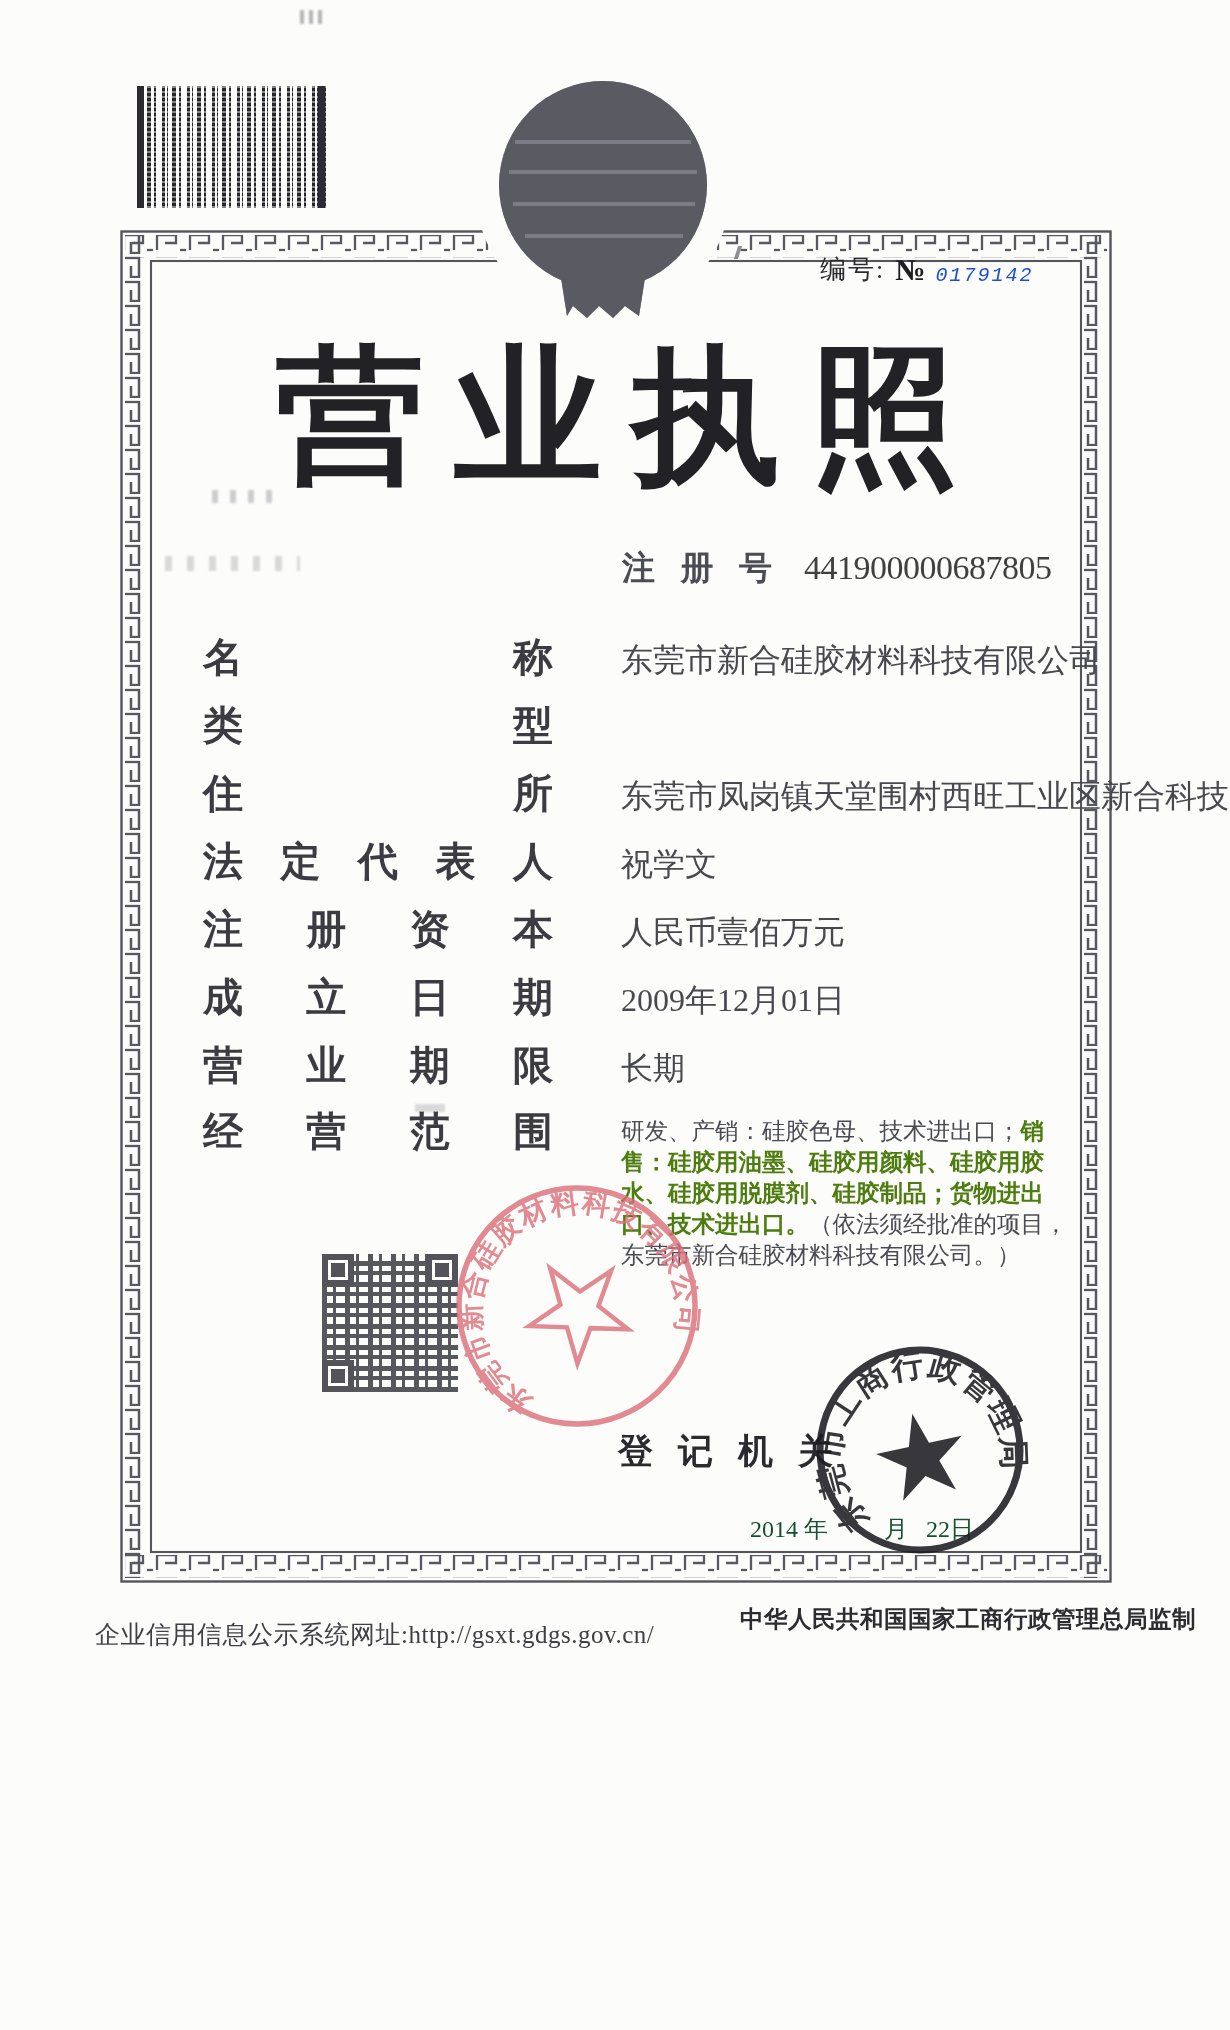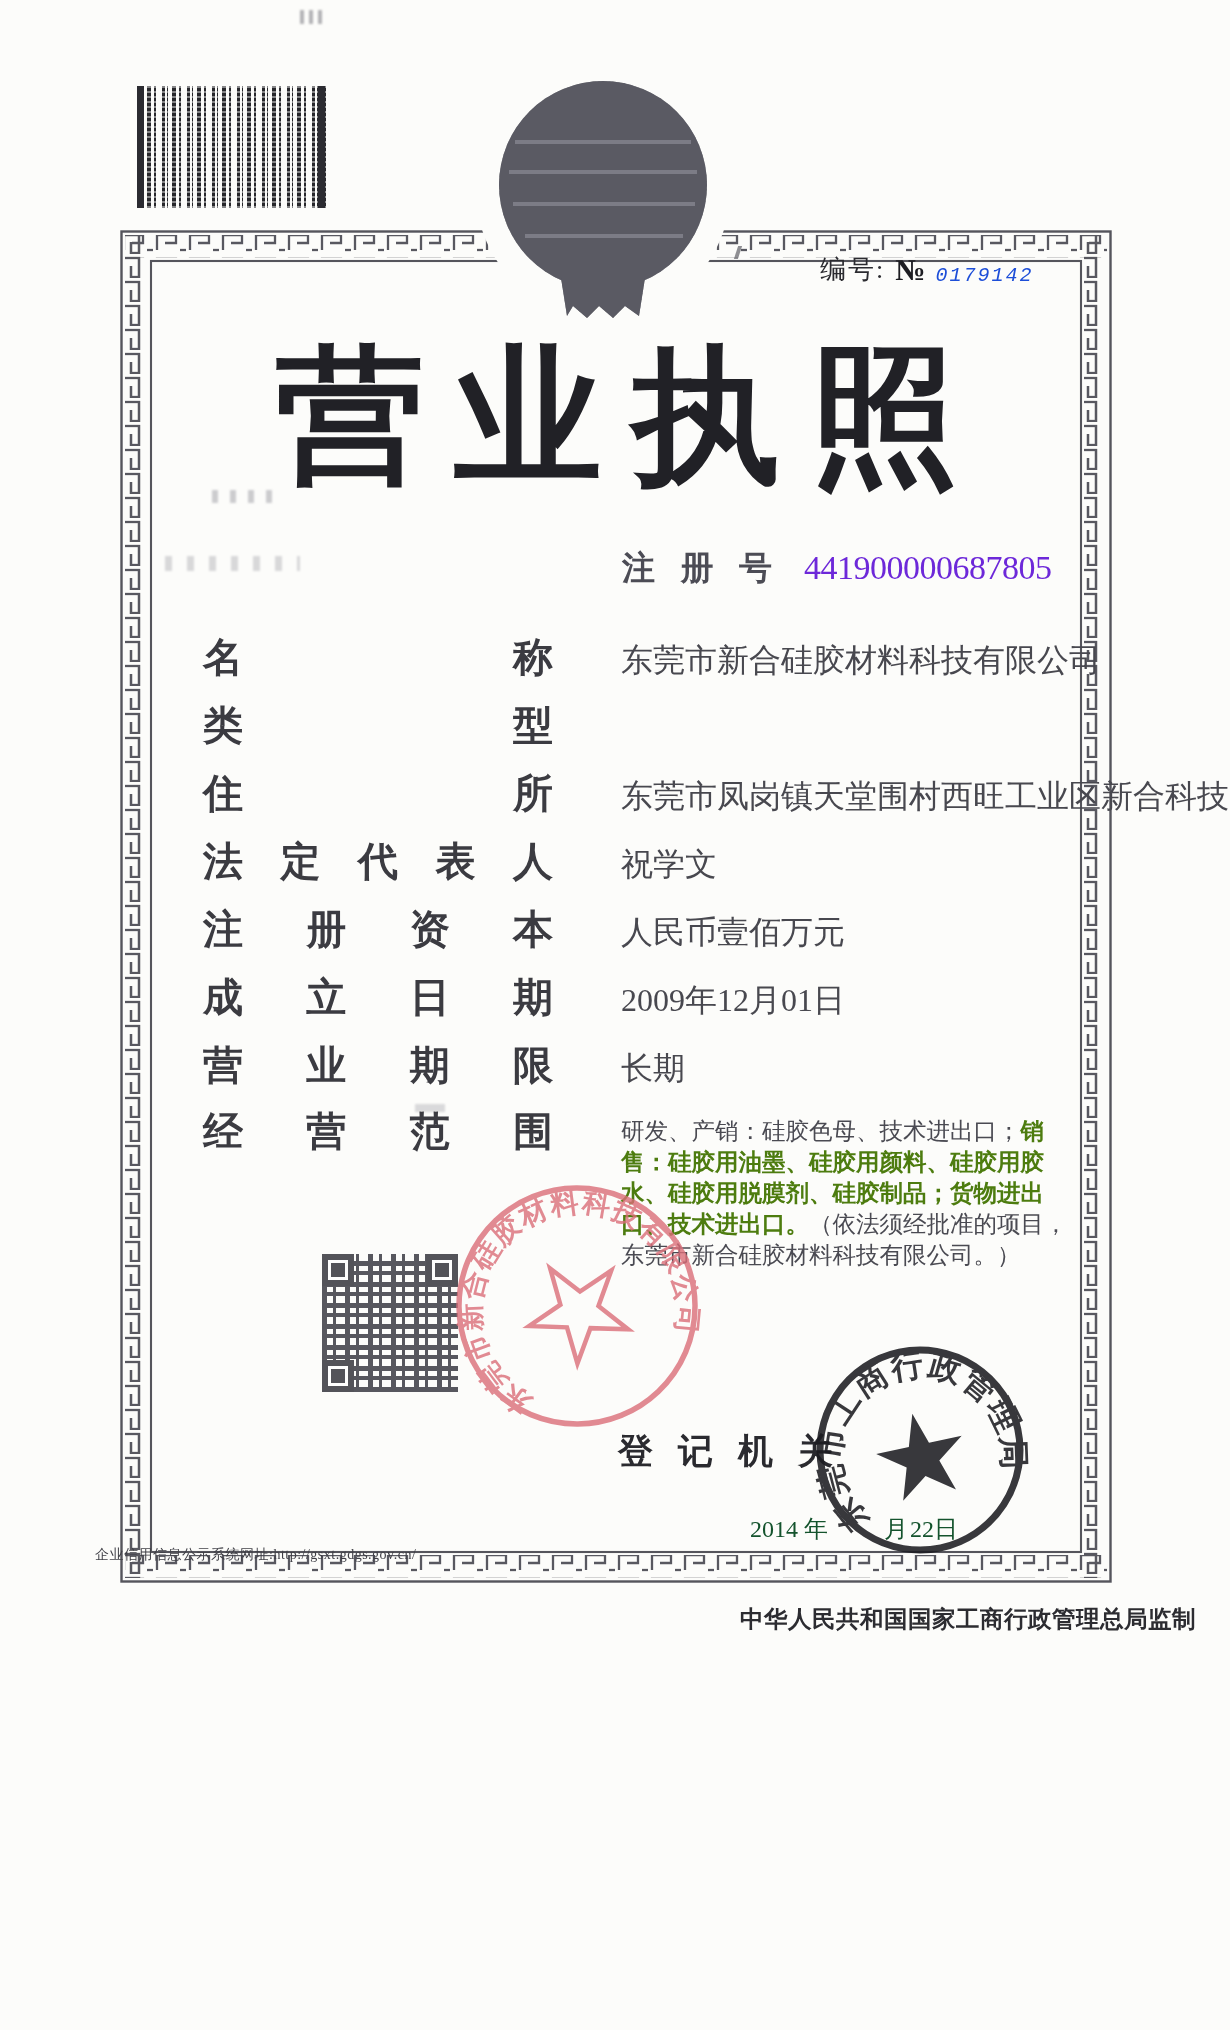--- a/index.html
+++ b/index.html
@@ -23,21 +23,21 @@
   .frame{left:120px;top:230px;}
   .emblem{left:475px;top:70px;}
   
   .serial{left:820px;top:252px;display:flex;align-items:flex-end;gap:10px;white-space:nowrap;}
   .serial .lab{font-size:26px;color:#2b2b30;letter-spacing:2px;}
   .serial .no{font-size:30px;font-weight:bold;color:#1d1d22;}
   .serial .num{font-size:20px;font-family:"Liberation Mono","DejaVu Sans Mono",monospace;color:#1d4ed8;letter-spacing:2px;font-style:italic;}
   .title{left:276px;top:318px;width:682px;height:175px;font-size:148px;font-weight:900;color:#212126;}
   .regno{left:622px;top:546px;display:flex;align-items:baseline;}
   .regno .lab{width:150px;font-size:33px;color:#4c4c55;font-weight:600;}
-  .regno .num{margin-left:32px;font-size:34px;letter-spacing:-0.5px;color:#6d28d9;}
+  .regno .num{margin-left:32px;font-size:34px;letter-spacing:-0.5px;color:#404040;}
   
   .row{left:203px;width:880px;display:flex;align-items:flex-start;}
   .row .flab{width:350px;flex:0 0 350px;font-size:40px;font-weight:700;color:#3b3b41;line-height:1.1;}
   .row .fval{margin-left:68px;font-size:32px;color:#48484f;line-height:1.25;padding-top:4px;white-space:nowrap;}
   .row.scope .fval{white-space:normal;width:468px;font-size:23.5px;line-height:31px;padding-top:6px;color:#4a4a52;}
   .row.scope .fval b{font-weight:700;color:#4d7c0f;}
   .r-name{top:636px;} .r-type{top:704px;} .r-addr{top:772px;} .r-rep{top:840px;}
   .r-cap{top:908px;} .r-est{top:976px;} .r-term{top:1044px;} .r-scope{top:1110px;}
   
   .char-spread{display:flex;justify-content:space-between;}
@@ -47,26 +47,26 @@
     background:
       repeating-linear-gradient(90deg, #33333c 0 5px, transparent 5px 11px, #33333c 11px 14px, transparent 14px 23px),
       repeating-linear-gradient(0deg, #33333c 0 5px, transparent 5px 12px, #33333c 12px 16px, transparent 16px 21px);
   }
   .finder{position:absolute;width:20px;height:20px;border:6px solid #2e2e36;background:#fff;}
   .finder i{position:absolute;left:3px;top:3px;width:14px;height:14px;background:#2e2e36;}
   .f-tl{left:0;top:0;} .f-tr{right:0;top:0;} .f-bl{left:0;bottom:0;}
   
   .registry{left:618px;top:1428px;width:215px;font-size:35px;font-weight:600;color:#2a2a2f;}
   .dateline{left:750px;top:1513px;display:flex;align-items:baseline;font-size:24px;color:#14532d;white-space:nowrap;}
-  .dateline .g1{margin-left:56px;} .dateline .g2{margin-left:2px;}
+  .dateline .g1{margin-left:56px;} .dateline .g2{margin-left:18px;}
   
   .seal-red{left:441px;top:1170px;z-index:30;}
   .seal-black{left:808px;top:1338px;z-index:31;}
   
-  .foot-l{left:95px;top:1546px;font-size:14px;color:#3f3f46;letter-spacing:.5px;white-space:nowrap;}
+  .foot-l{left:95px;top:1618px;font-size:25px;color:#3f3f46;letter-spacing:.5px;white-space:nowrap;}
   .foot-r{left:703px;top:1603px;font-size:23.5px;font-weight:600;color:#2c2c31;letter-spacing:.5px;white-space:nowrap;margin-left:37px;}
   
   .smudge{filter:blur(1px);}
   .sm1{left:212px;top:490px;width:64px;height:13px;opacity:.45;background:repeating-linear-gradient(90deg,#93939b 0 6px,transparent 6px 18px);}
   .sm2{left:165px;top:556px;width:135px;height:15px;opacity:.32;background:repeating-linear-gradient(90deg,#8d8d96 0 7px,transparent 7px 22px);}
   .sm3{left:736px;top:246px;width:4px;height:13px;background:#55555c;opacity:.65;transform:skewX(-18deg);}
   .sm4{left:300px;top:10px;width:26px;height:14px;opacity:.5;background:repeating-linear-gradient(90deg,#6c6c74 0 4px,transparent 4px 9px);}
   .sm5{left:415px;top:1104px;width:30px;height:8px;opacity:.35;background:#9a9aa2;}
 </style>
 </head>

